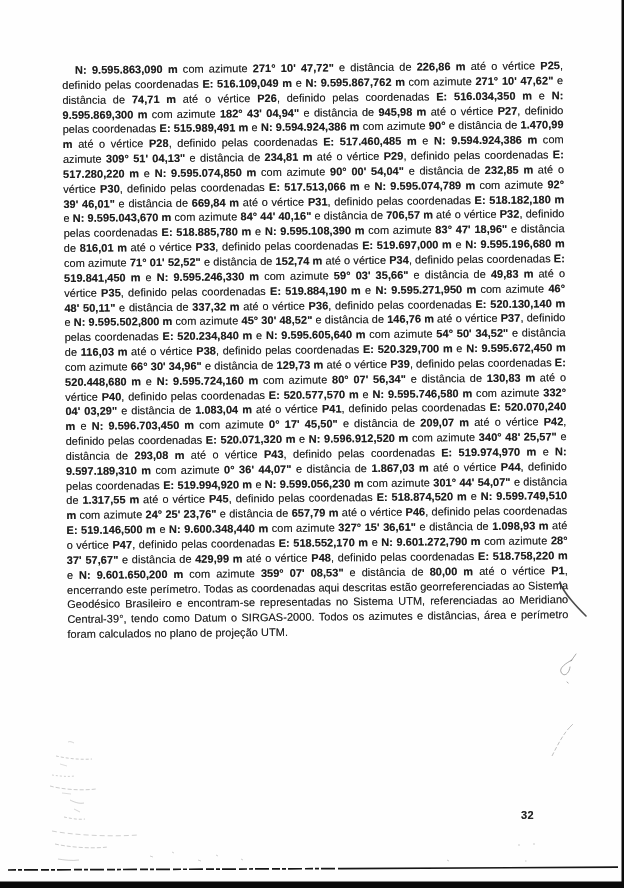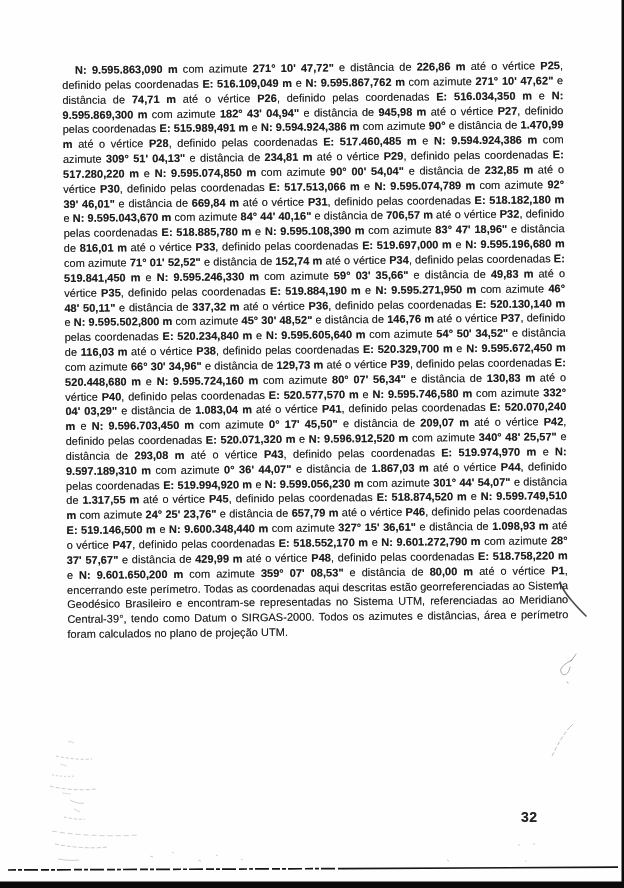--- a/index.html
+++ b/index.html
@@ -25,21 +25,21 @@
     letter-spacing: 0.04px;
     color: var(--ink, #1e1e1e);
     transform: rotate(-0.55deg);
     transform-origin: left top;
     text-shadow: 0 0 0.35px rgba(30,30,30,0.55);
   }
   .memorial-text b { font-weight: 700; }
   .page-number {
     position: absolute;
     left: 521px; top: 809px;
-    font-size: 14px;
+    font-size: 11px;
     font-weight: 700;
     letter-spacing: 0.5px;
     color: #262626;
     text-shadow: 0 0 0.3px rgba(0,0,0,0.5);
   }
   svg.artifacts {
     position: absolute; inset: 0;
     width: 624px; height: 888px;
     pointer-events: none;
   }

